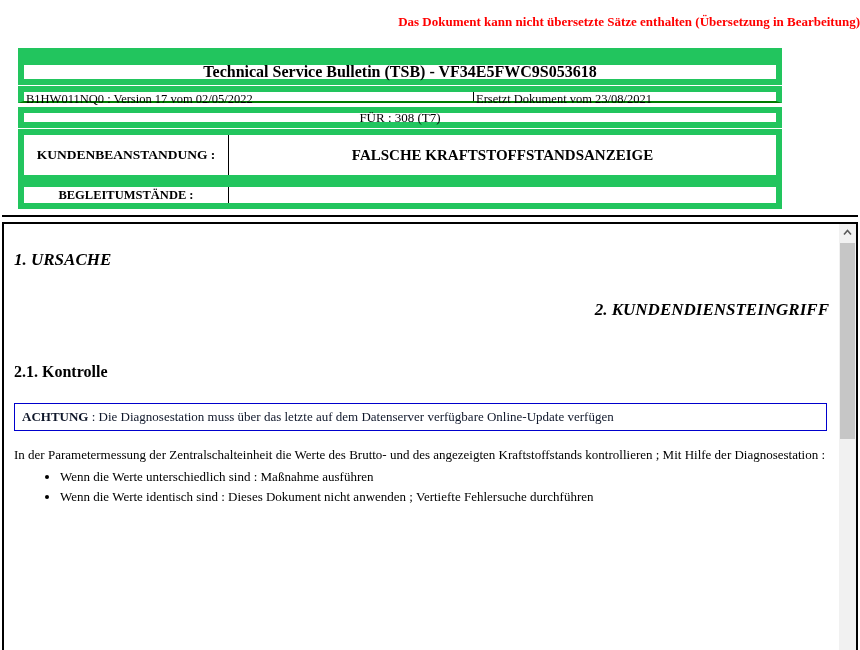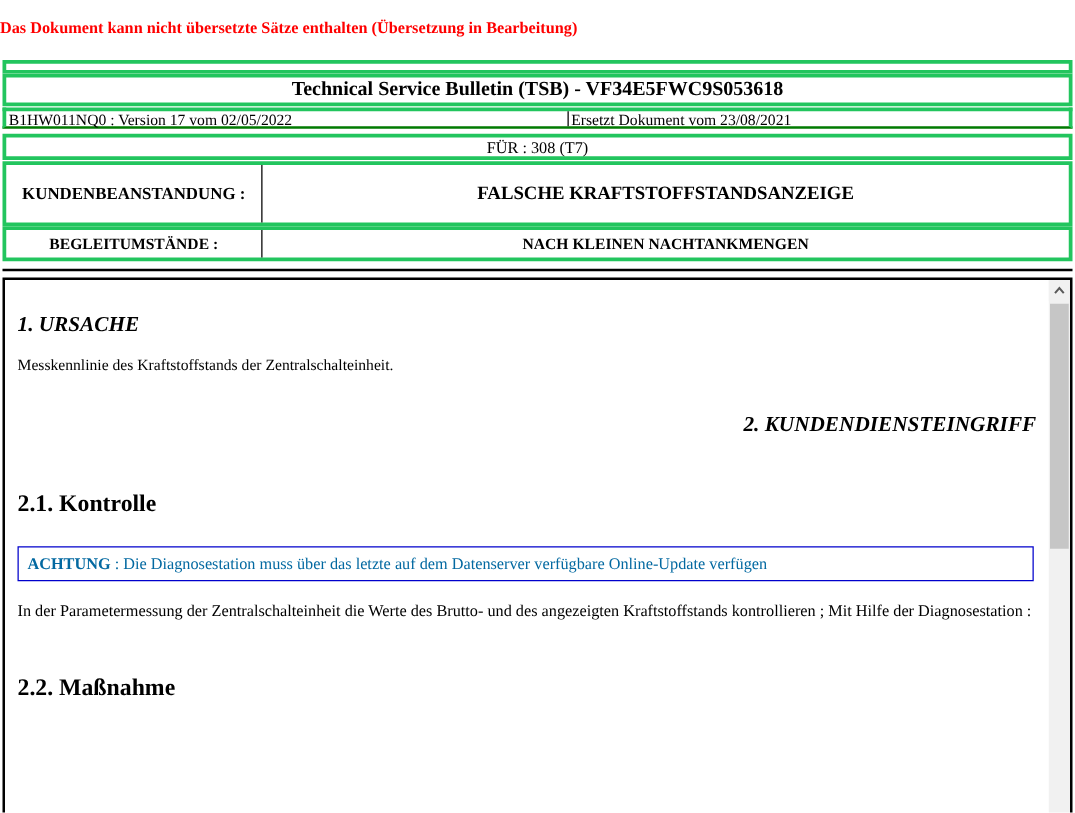--- a/index.html
+++ b/index.html
@@ -9,26 +9,26 @@
     background: #ffffff;
     font-family: "Liberation Serif", "DejaVu Serif", serif;
     color: #000;
     position: relative;
     overflow: hidden;
   }
 
   
   .warning {
     position: absolute; top: 14px; left: 0; width: 100%;
-    text-align: left;
+    text-align: right;
     color: #ff0000; font-weight: bold; font-size: 13px;
   }
 
   
-  .hrow { position: absolute; left: 2px; width: 856px; border: 3px solid #22c55e; background: #fff; }
+  .hrow { position: absolute; left: 18px; width: 764px; border: 6px solid #22c55e; background: #fff; }
   .row-empty   { top: 48px;  height: 11px; }
   .row-title   { top: 59px;  height: 26px; display:flex; align-items:center; justify-content:center;
                  font-weight: bold; font-size: 16px; }
   .row-version { top: 86px;  height: 17px; border-bottom: 2px solid #007a00; display: flex; }
   .row-version .cell-left  { width: 450px; border-right: 1px solid #000; padding: 0 2px; font-size: 12.5px; line-height: 14px; }
   .row-version .cell-right { flex: 1; padding: 0 2px; font-size: 12.5px; line-height: 14px; }
   .row-fuer    { top: 107px; height: 21px; display:flex; align-items:center; justify-content:center; font-size: 13px; }
   .row-complaint { top: 129px; height: 52px; display: flex; }
   .row-complaint .cell-label { width: 205px; border-right: 1px solid #000; display:flex; align-items:center; justify-content:center;
                  text-align:left; font-weight:bold; font-size: 13.5px; padding: 0 4px; }
@@ -44,29 +44,29 @@
   
   .content-box {
     position: absolute; left: 2px; top: 222px; width: 856px; height: 528px;
     border: 2px solid #000; background: #fff;
   }
   .content-view {
     position: absolute; left: 0; top: 0; right: 17px; bottom: 17px;
     overflow: hidden; padding: 0 10px;
   }
   .content-view h1 { font-size: 17px; font-weight: bold; font-style: italic; margin: 0; }
-  .content-view h2 { font-size: 19px; font-weight: bold; margin: 0; }
+  .content-view h2 { font-size: 16px; font-weight: bold; margin: 0; }
   .content-view p  { font-size: 13px; margin: 0; line-height: 1.3; }
   .s1-title { margin-top: 26px !important; }
   .s1-body  { margin-top: 14px !important; font-size: 12.5px !important; }
   .s2-title { margin-top: 30px !important; text-align: right; }
   .s2-body  { margin-top: 13px !important; font-size: 12.5px !important; }
   .s21-title { margin-top: 43px !important; }
   .achtung {
-    margin-top: 22px; border: 1px solid #0000cc; color: #0369a1;
+    margin-top: 22px; border: 1px solid #0000cc; color: #0f172a;
     font-size: 13px; padding: 5px 7px; margin-right: 2px;
   }
   .achtung .lbl { font-weight: bold; }
   .para3 { margin-top: 16px !important; }
   .content-view ul { margin: 5px 0 0 0; padding-left: 46px; font-size: 13px; }
   .content-view li { margin-top: 3px; line-height: 1.3; }
   .s22-title { margin-top: 42px !important; }
 
   
   .vscroll {
@@ -101,34 +101,35 @@
 
 <div class="hrow row-fuer">FÜR : 308 (T7)</div>
 
 <div class="hrow row-complaint">
   <div class="cell-label">KUNDENBEANSTANDUNG :</div>
   <div class="cell-value">FALSCHE KRAFTSTOFFSTANDSANZEIGE</div>
 </div>
 
 <div class="hrow row-circ">
   <div class="cell-label">BEGLEITUMSTÄNDE :</div>
-  <div class="cell-value">NACH KLEINEN NACHTANKMENGEN</div>
 </div>
 
 <div class="separator"></div>
 
 <div class="content-box">
   <div class="content-view">
     <h1 class="s1-title">1. URSACHE</h1>
-    <p class="s1-body">Messkennlinie des Kraftstoffstands der Zentralschalteinheit.</p>
     <h1 class="s2-title">2. KUNDENDIENSTEINGRIFF</h1>
     <h2 class="s21-title">2.1. Kontrolle</h2>
     <div class="achtung"><span class="lbl">ACHTUNG</span><span> : Die Diagnosestation muss über das letzte auf dem Datenserver verfügbare Online-Update verfügen</span></div>
     <p class="para3">In der Parametermessung der Zentralschalteinheit die Werte des Brutto- und des angezeigten Kraftstoffstands kontrollieren ; Mit Hilfe der Diagnosestation :</p>
-    <h2 class="s22-title">2.2. Maßnahme</h2>
+    <ul>
+      <li>Wenn die Werte unterschiedlich sind : Maßnahme ausführen</li>
+      <li>Wenn die Werte identisch sind : Dieses Dokument nicht anwenden ; Vertiefte Fehlersuche durchführen</li>
+    </ul>
 
   </div>
 
   <div class="vscroll">
     <div class="sbtn btn-up">
       <span>
           <svg width="11" height="11" viewBox="0 0 11 11">
             <polyline points="2,7.5 5.5,3.5 9,7.5" fill="none" stroke="#5a5a5a" stroke-width="1.6"></polyline>
           </svg>
         </span>

